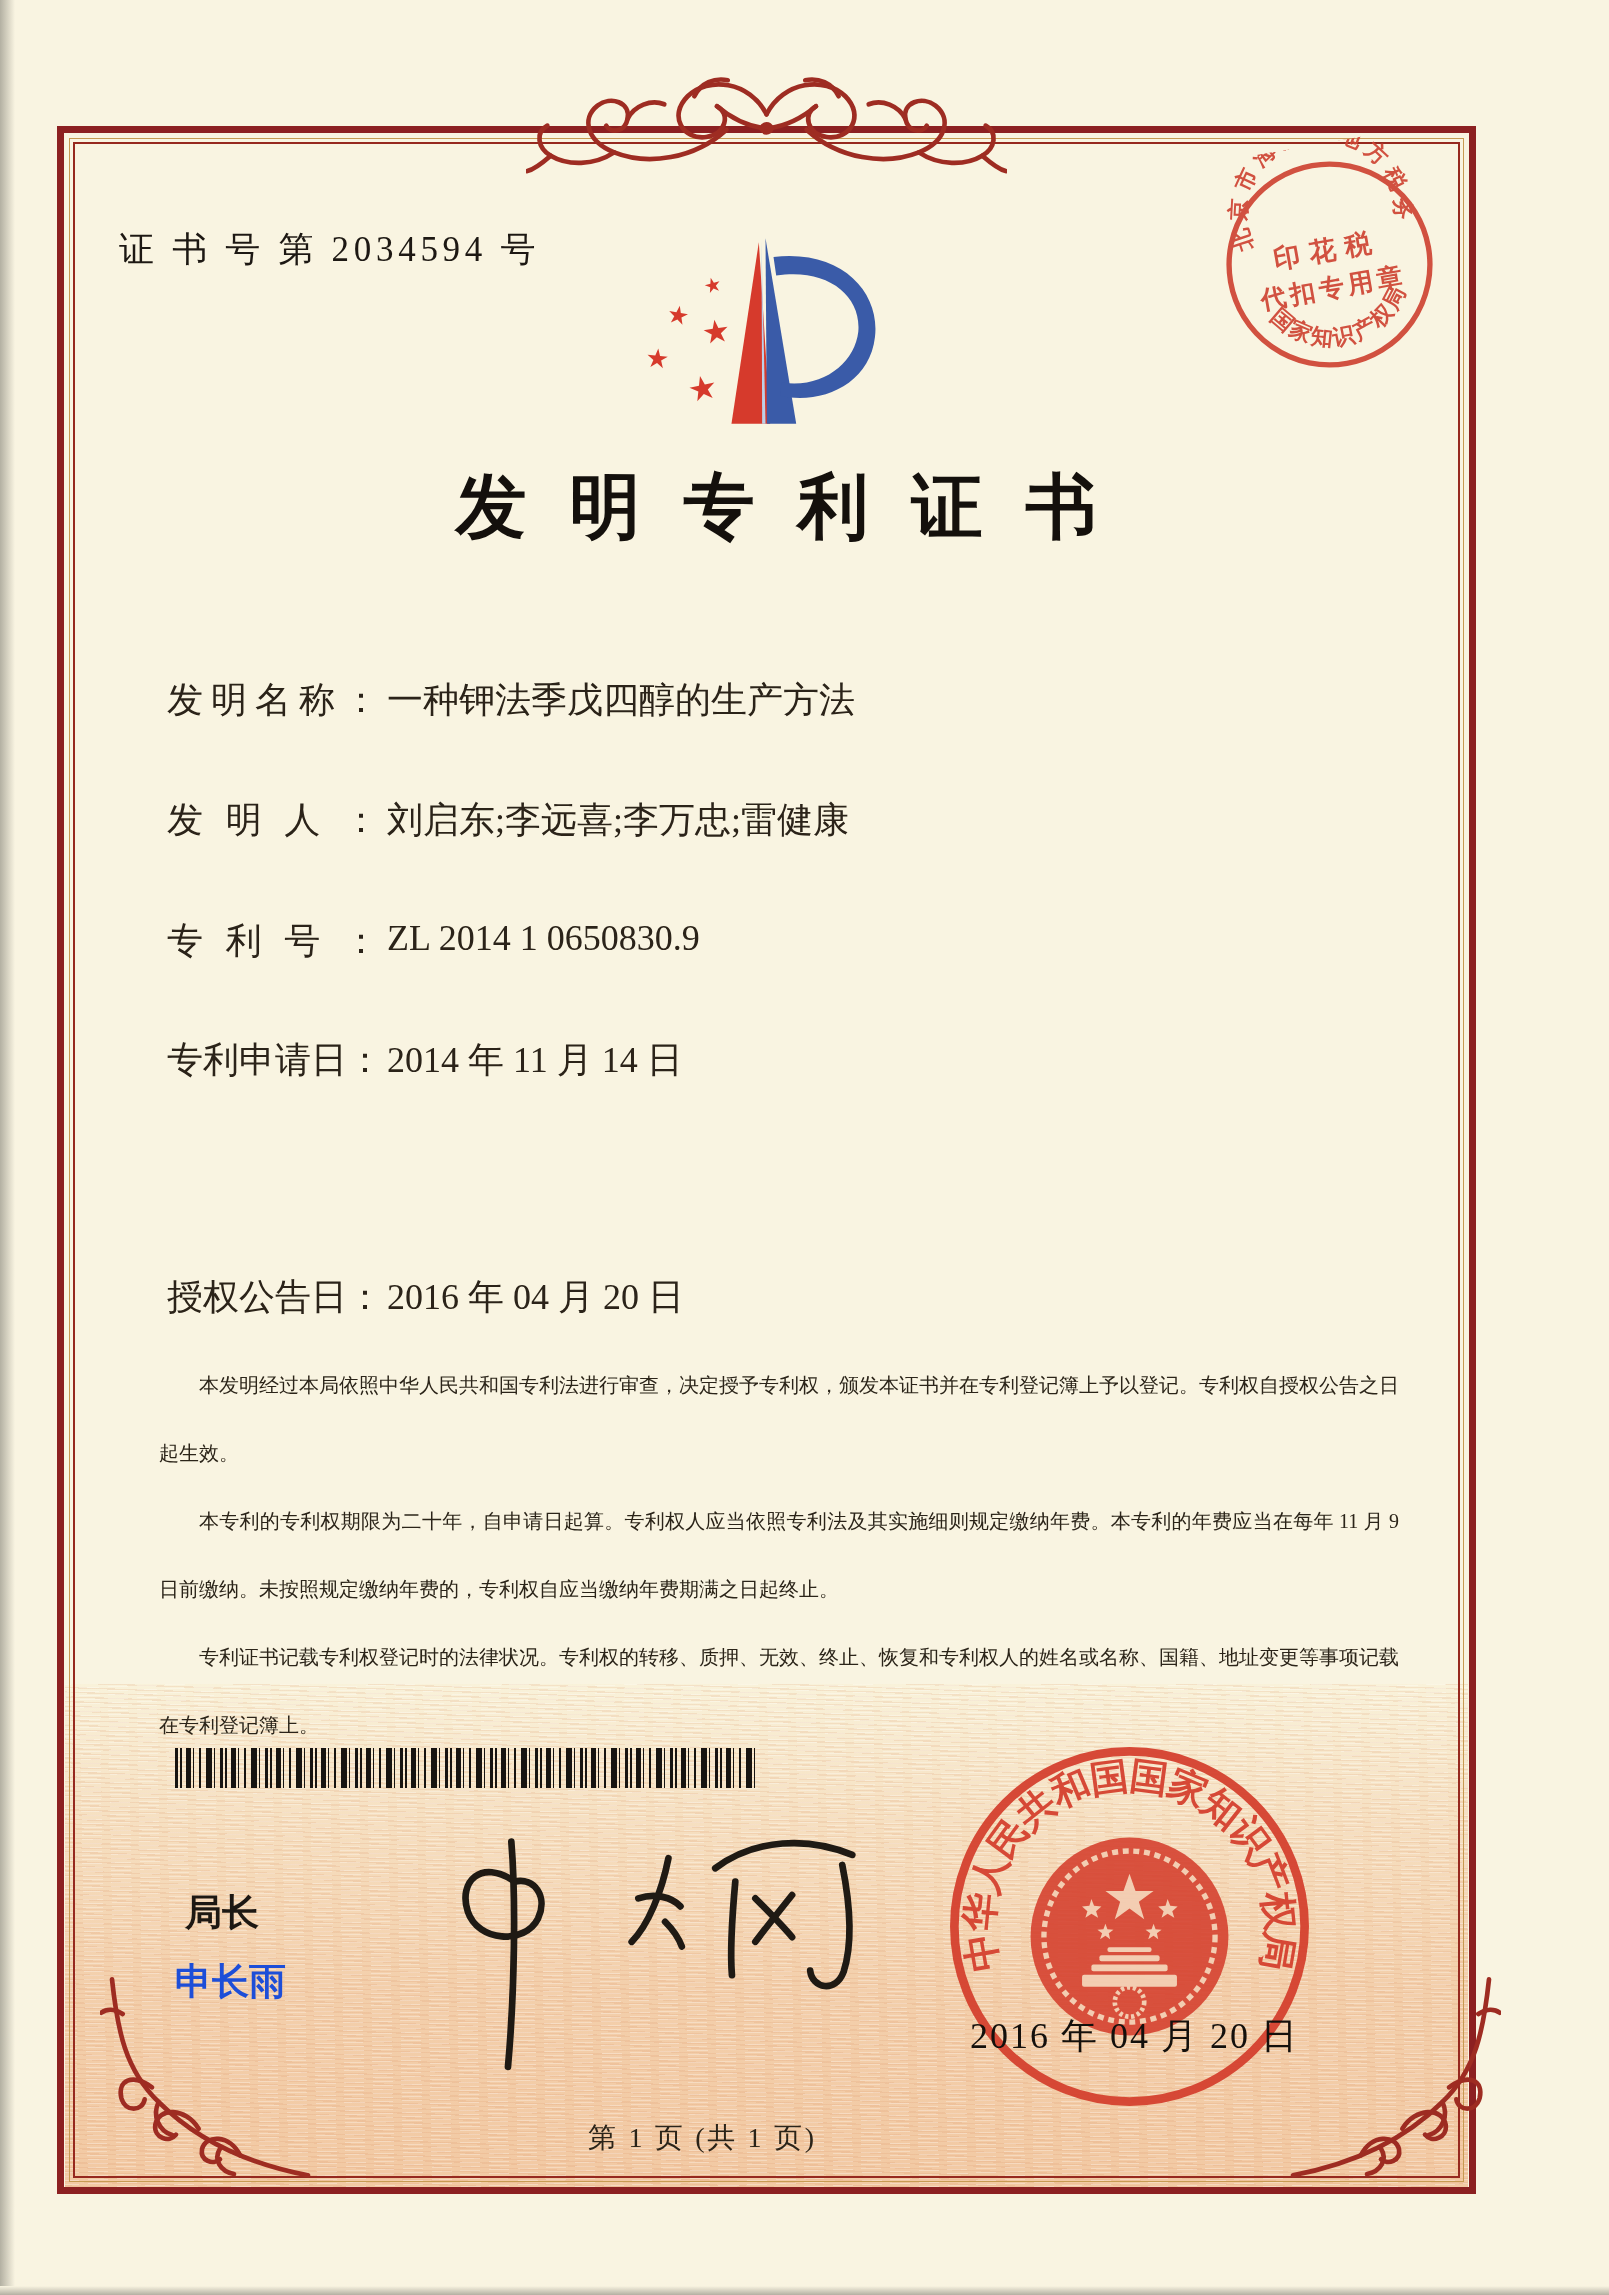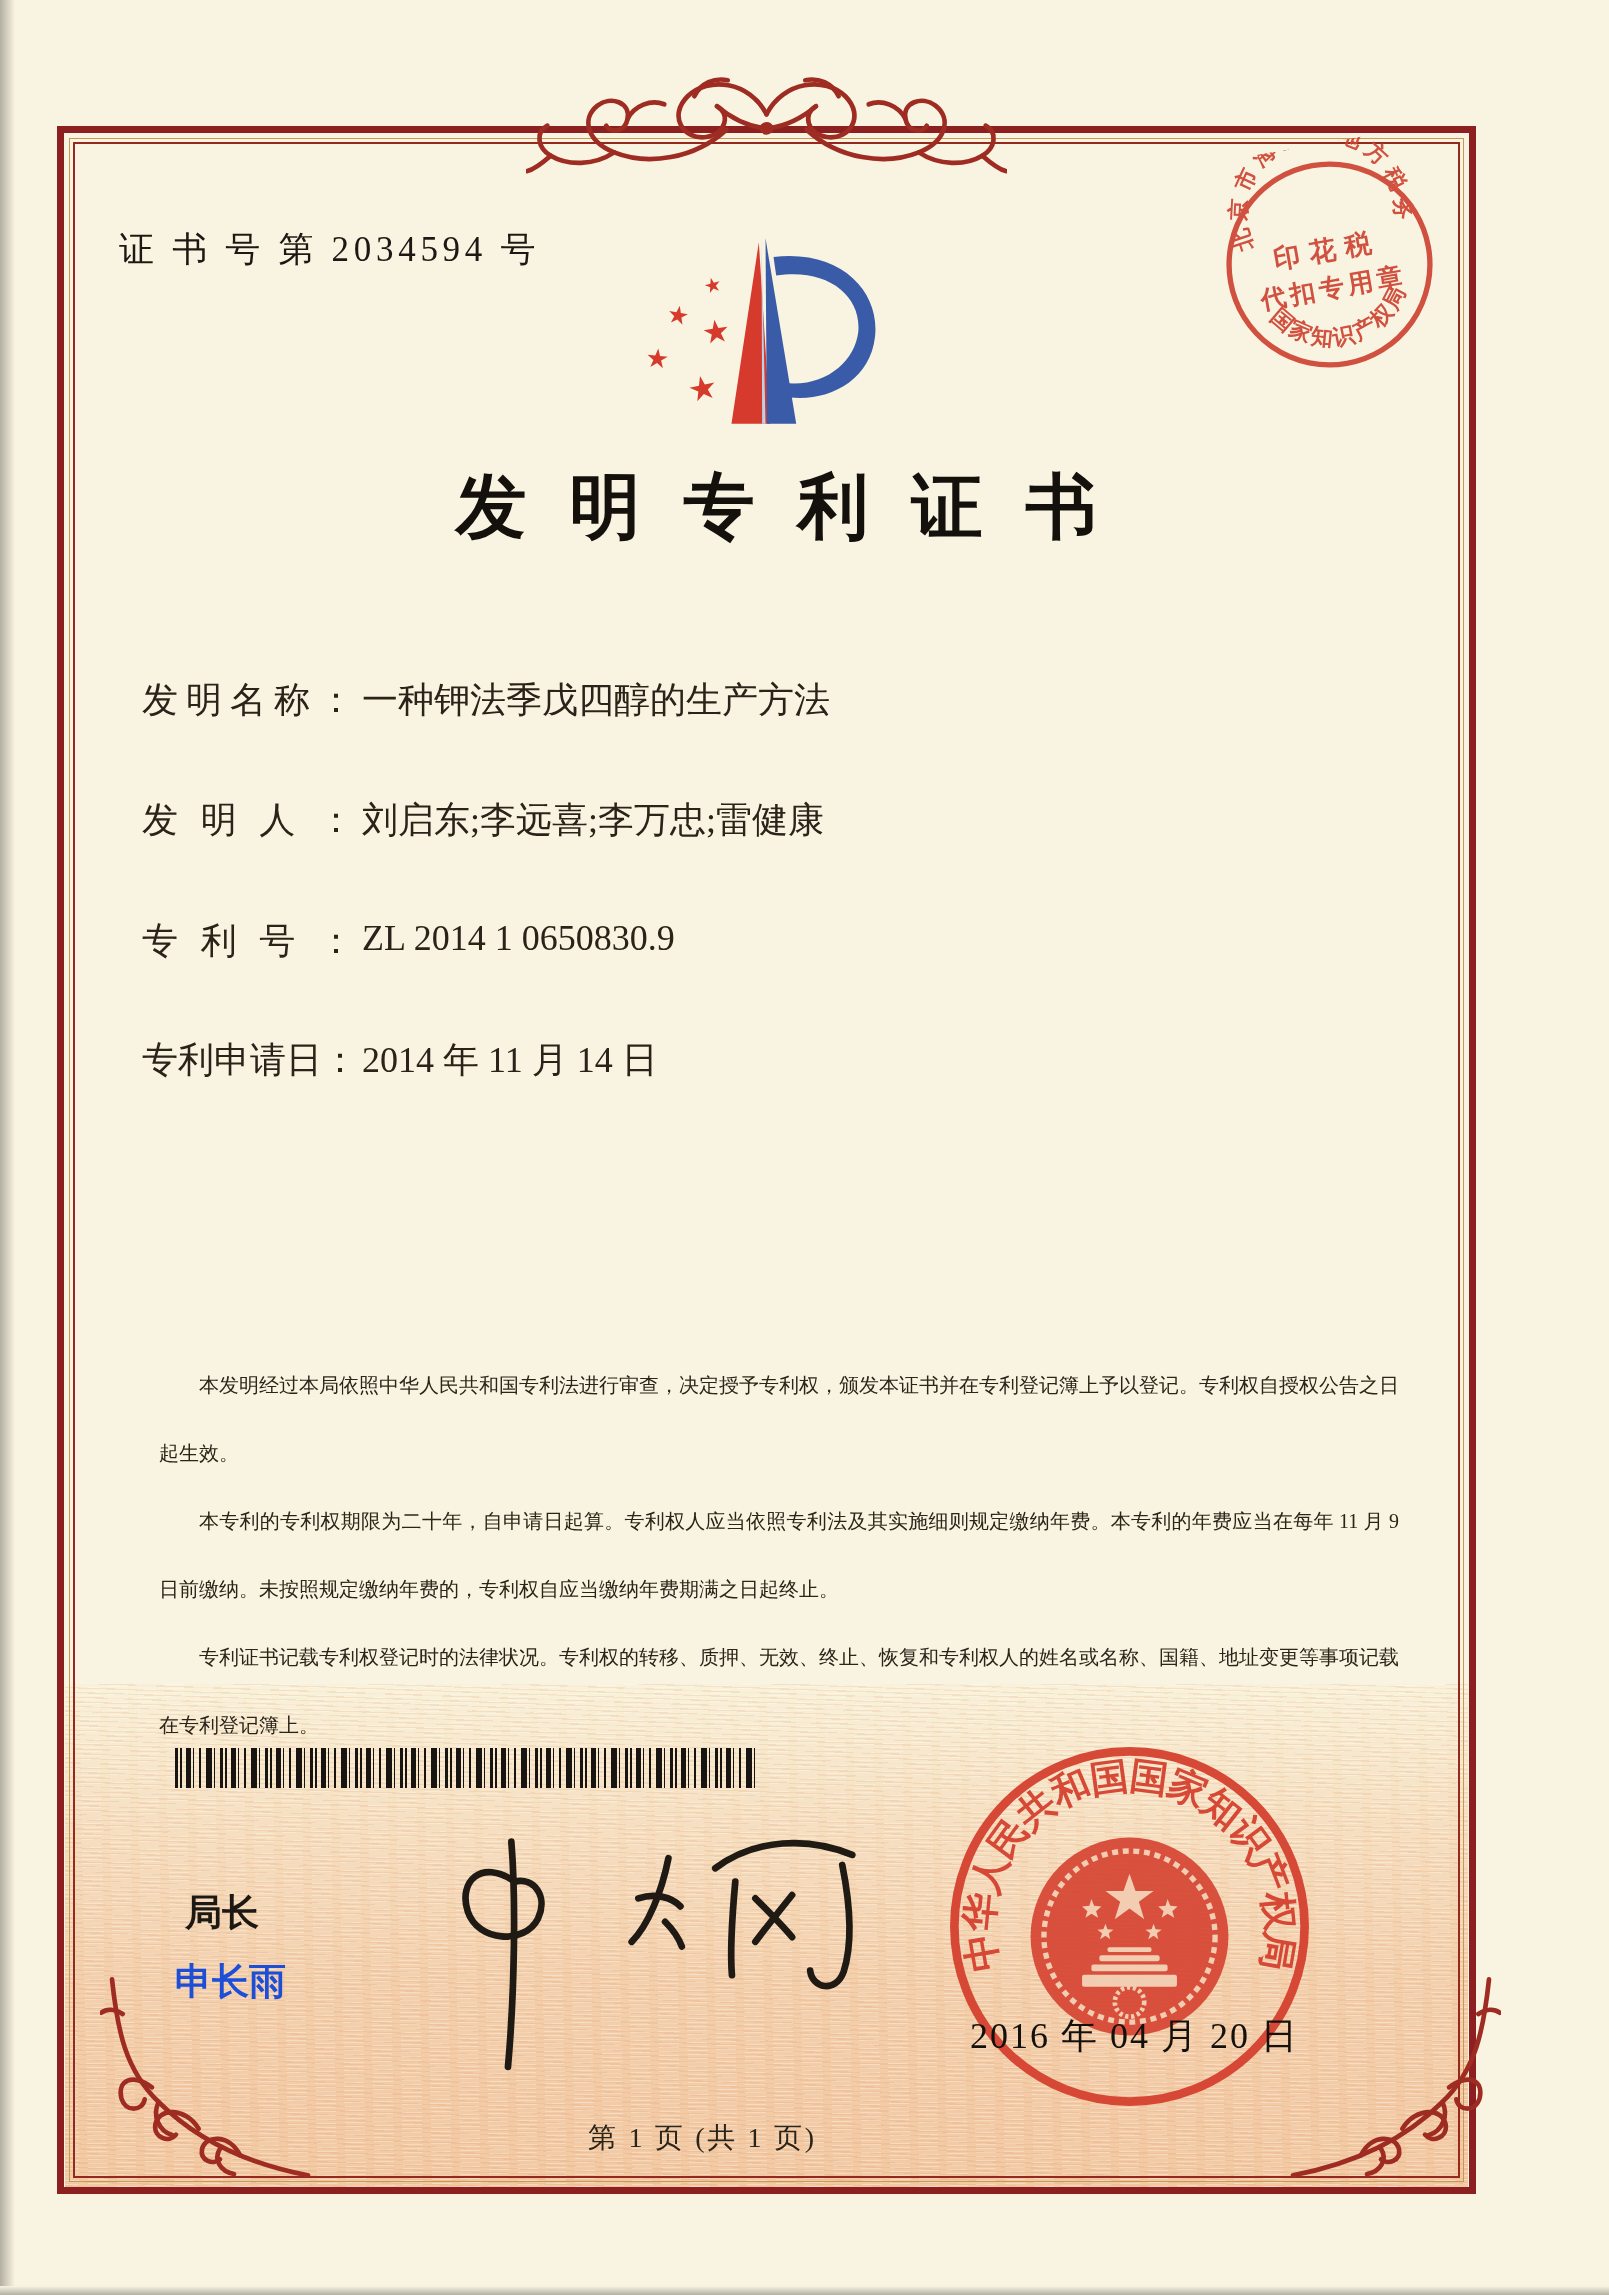--- a/index.html
+++ b/index.html
@@ -21,21 +21,21 @@
   .frame{position:absolute;left:57px;top:126px;width:1405px;height:2054px;
          border:7.3px solid #8c2021;pointer-events:none;}
   .frame .gold{position:absolute;inset:4.7px;border:1.3px solid #c79a52;}
   .frame .thin{position:absolute;inset:9.4px;border:2px solid #96291f;}
 
   .abs{position:absolute;}
   .cert-no{left:119px;top:226px;font-size:35px;letter-spacing:4.7px;color:#1d1813;}
   .title{left:57px;top:460px;width:1420px;text-align:center;font-size:71px;font-weight:600;
          letter-spacing:43px;padding-left:61px;box-sizing:border-box;color:#14100c;}
 
-  .field{left:142px;font-size:36px;color:#2b2319;white-space:nowrap;}
+  .field{left:167px;font-size:36px;color:#2b2319;white-space:nowrap;}
   .field .lbl{display:inline-block;width:212px;text-align:justify;text-align-last:justify;
               vertical-align:top;}
   .field .val{margin-left:8px;}
 
   .bodytxt{left:159px;width:1240px;font-size:20px;line-height:68px;text-align:justify;
            color:#2b2419;}
   .bodytxt p{margin:0;text-indent:2em;}
 
   .barcode{left:175px;top:1748px;width:581px;height:40px;
     background:repeating-linear-gradient(90deg,
@@ -166,20 +166,23 @@
     <span class="lbl">发明名称：</span><span class="val">一种钾法季戊四醇的生产方法</span>
   </div>
   <div class="abs field" style="top:796px">
     <span class="lbl">发明人：</span><span class="val">刘启东;李远喜;李万忠;雷健康</span>
   </div>
   <div class="abs field" style="top:917px">
     <span class="lbl">专利号：</span><span class="val">ZL 2014 1 0650830.9</span>
   </div>
   <div class="abs field" style="top:1036px">
     <span class="lbl">专利申请日：</span><span class="val">2014 年 11 月 14 日</span>
+  </div>
+  <div class="abs field" style="top:1273px">
+    <span class="lbl">授权公告日：</span><span class="val">2016 年 04 月 20 日</span>
   </div>
 
   <div class="abs bodytxt" style="top:1351px">
     <p>本发明经过本局依照中华人民共和国专利法进行审查，决定授予专利权，颁发本证书并在专利登记簿上予以登记。专利权自授权公告之日起生效。</p>
     <p>本专利的专利权期限为二十年，自申请日起算。专利权人应当依照专利法及其实施细则规定缴纳年费。本专利的年费应当在每年 11 月 9 日前缴纳。未按照规定缴纳年费的，专利权自应当缴纳年费期满之日起终止。</p>
     <p>专利证书记载专利权登记时的法律状况。专利权的转移、质押、无效、终止、恢复和专利权人的姓名或名称、国籍、地址变更等事项记载在专利登记簿上。</p>
   </div>
 
   <div class="abs barcode"></div>
 

